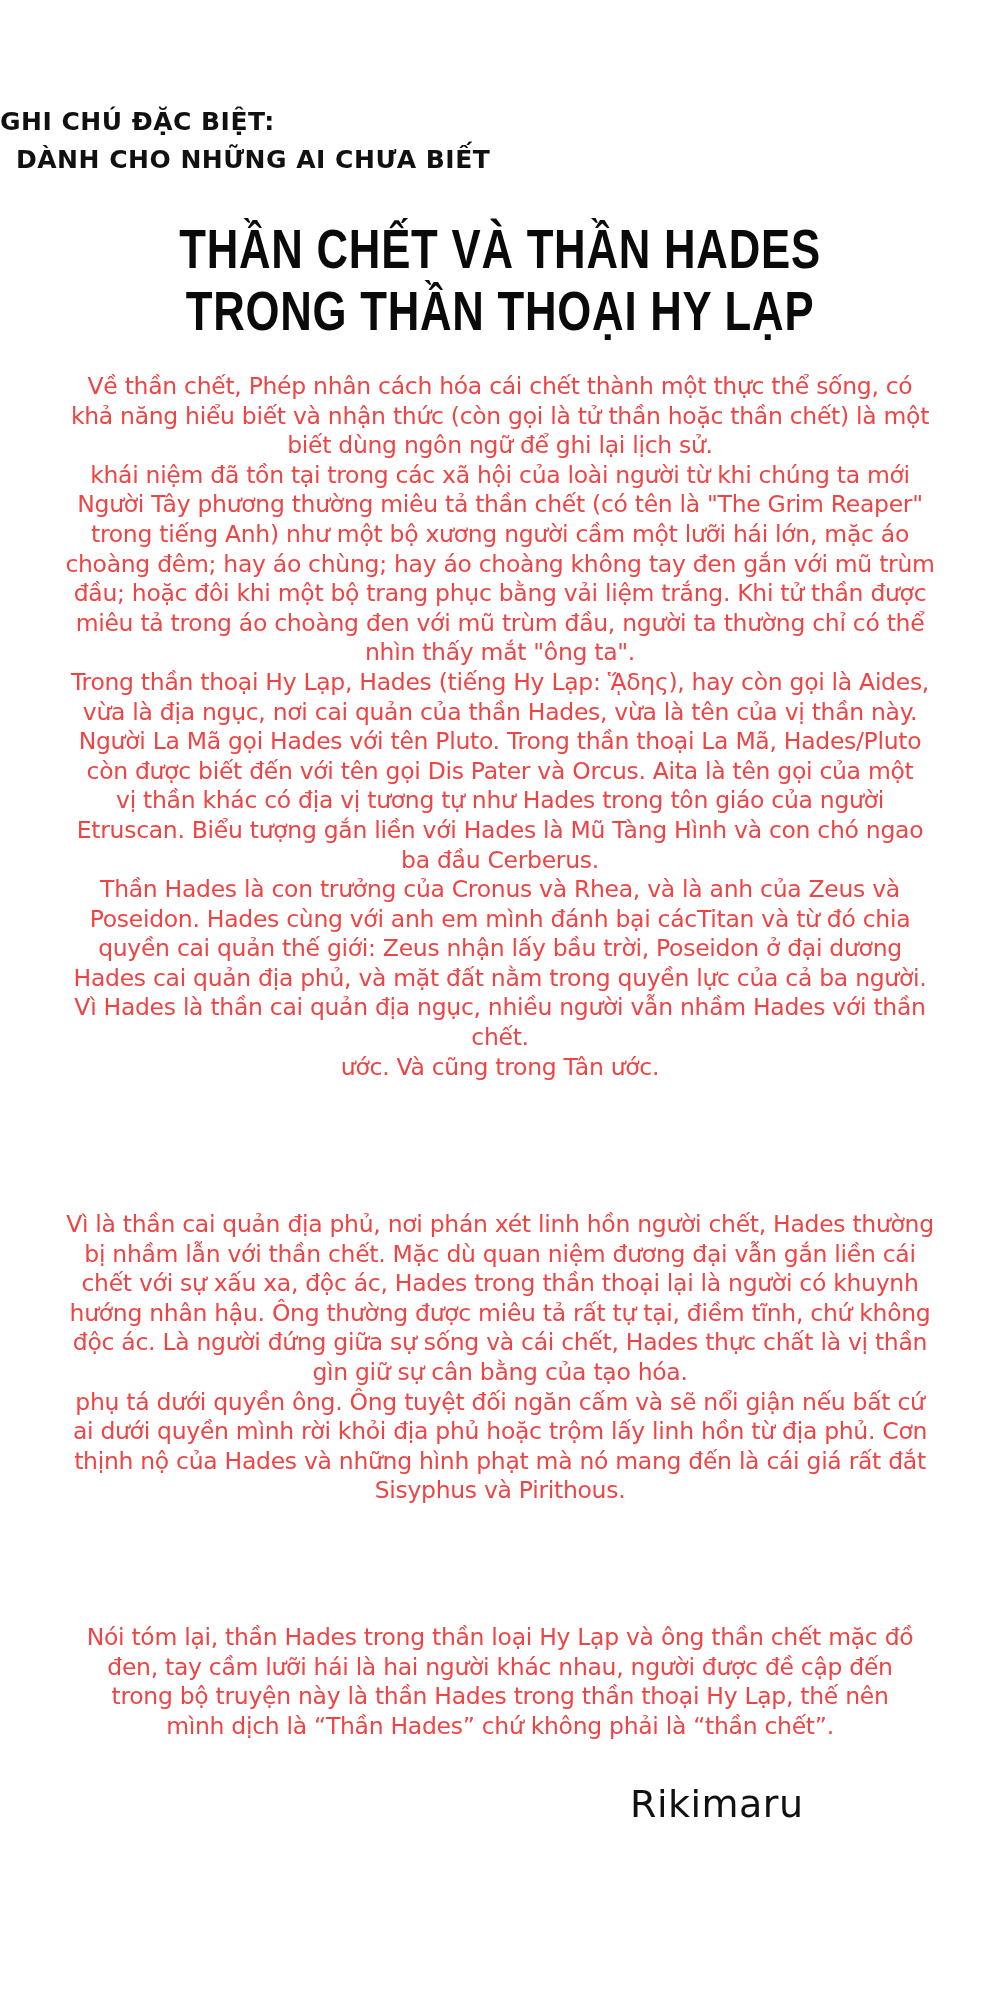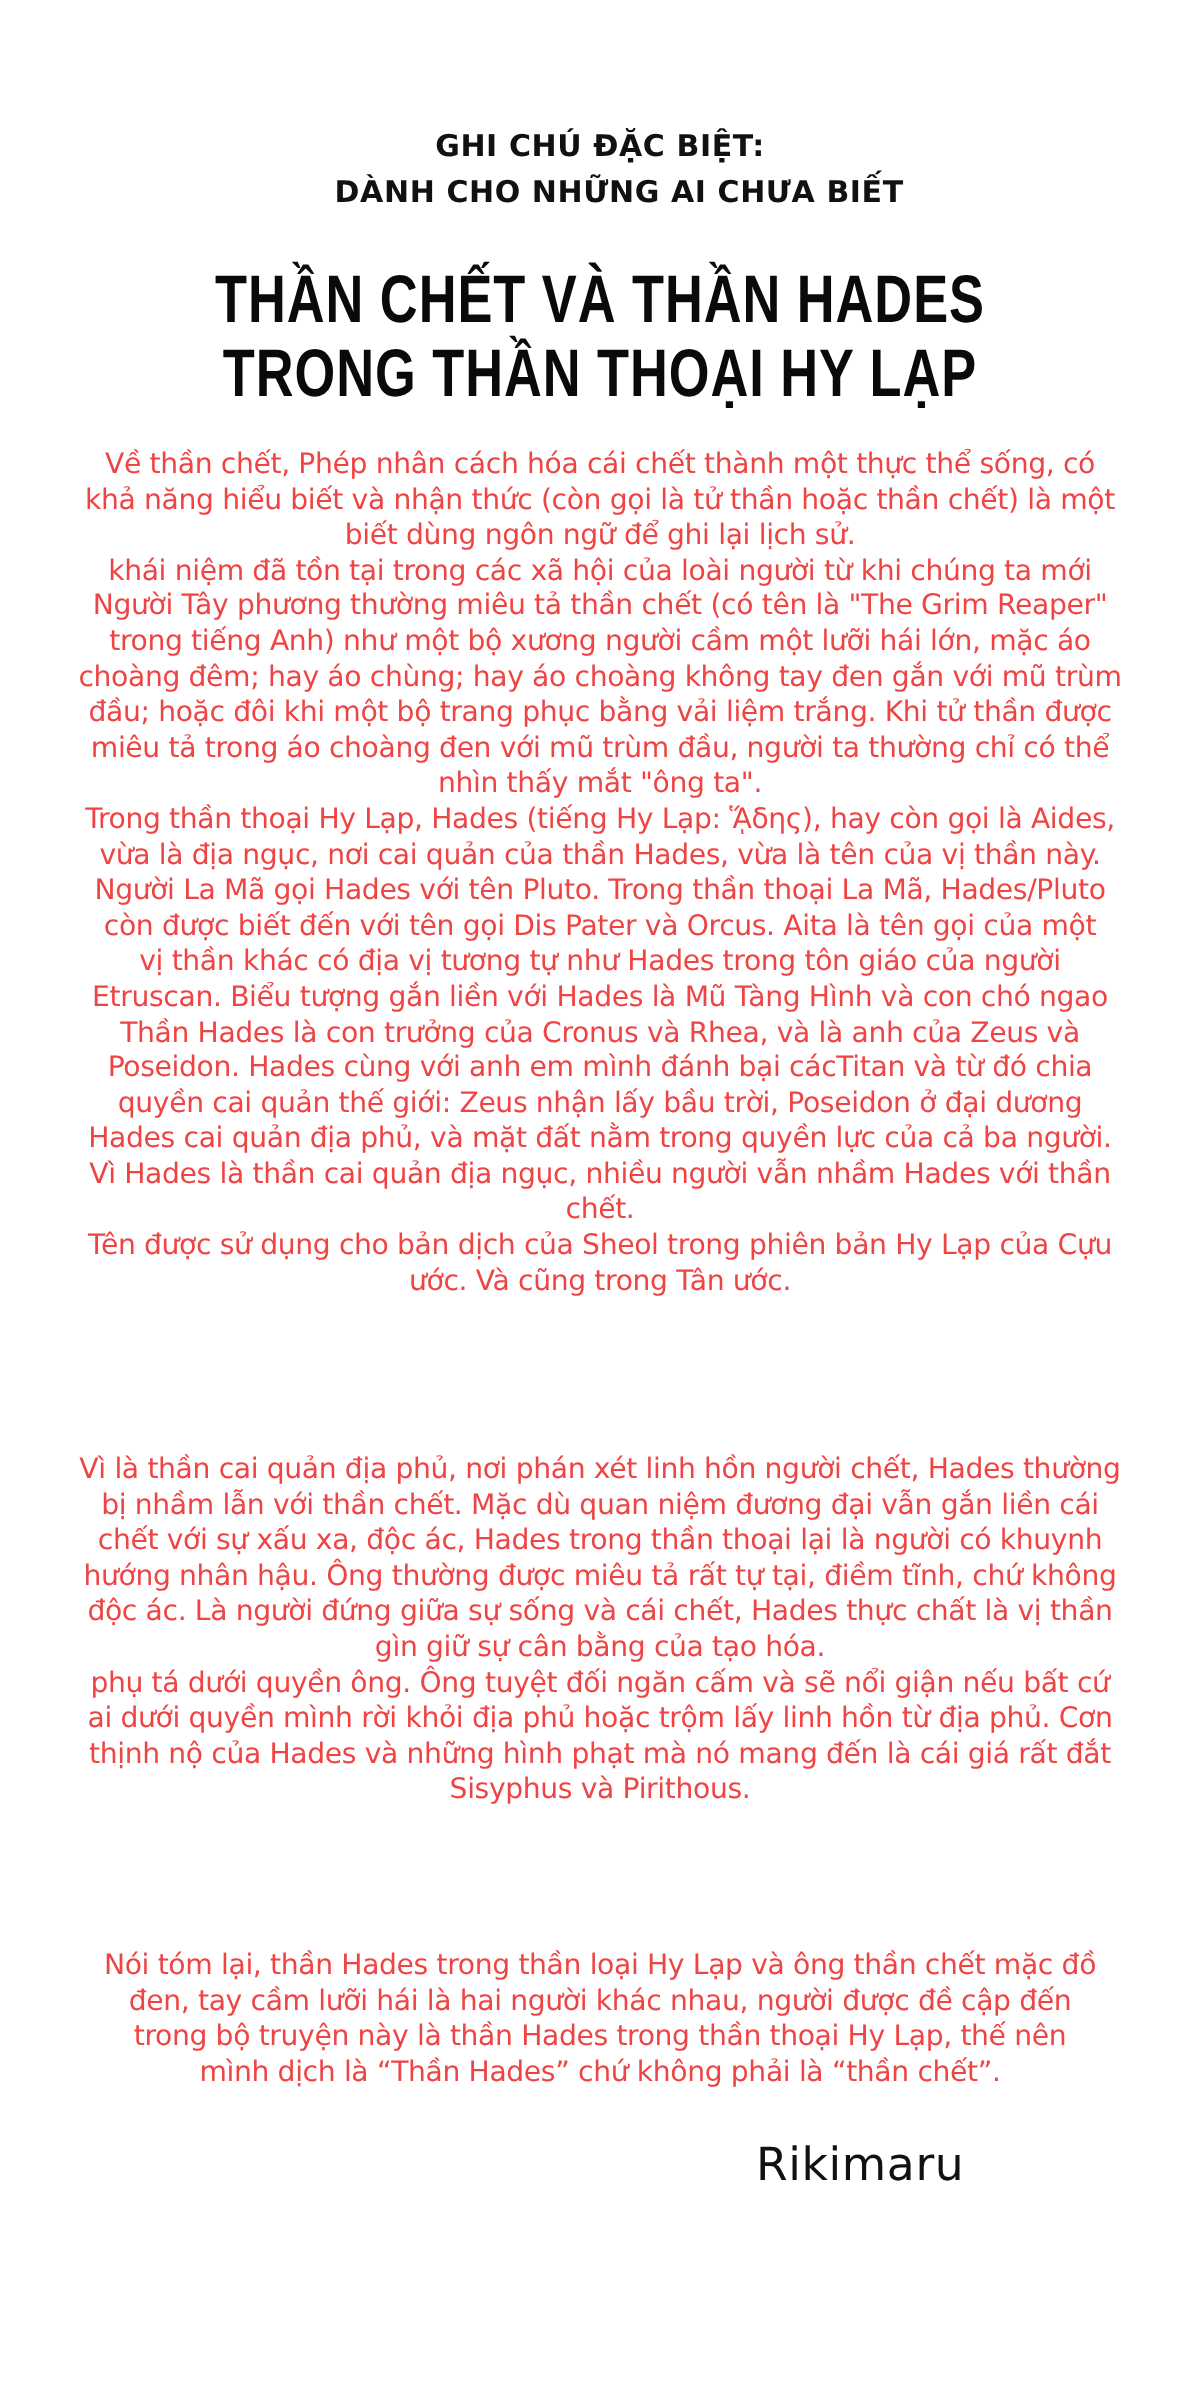--- a/index.html
+++ b/index.html
@@ -1,19 +1,19 @@
 <!DOCTYPE html>
 <html><head>
 <meta charset="utf-8">
 <style>
   html, body { margin: 0; padding: 0; background: #ffffff; }
   body { width: 1000px; height: 2000px; position: relative; overflow: hidden; color: #111111; }
   .page { position: absolute; left: 0; top: 0; width: 1000px; height: 2000px; background: #ffffff; }
   .sub {
-    position: absolute; left: 0; width: 1000px; text-align: center;
+    position: absolute; left: 0; width: 1000px; text-align: left;
     font-family: "DejaVu Sans", sans-serif; font-weight: bold; font-size: 25px;
     letter-spacing: 0.5px; color: #111;
   }
   .title {
     position: absolute; left: 0; width: 1000px; text-align: center;
     font-family: "Liberation Sans", sans-serif; font-weight: bold; font-size: 56px;
     transform: scaleX(0.78); transform-origin: 500px 0; letter-spacing: 1px; color: #0a0a0a;
     line-height: 62px;
   }
   .body {
@@ -48,27 +48,27 @@
     <span class="ln">choàng đêm; hay áo chùng; hay áo choàng không tay đen gắn với mũ trùm</span>
     <span class="ln">đầu; hoặc đôi khi một bộ trang phục bằng vải liệm trắng. Khi tử thần được</span>
     <span class="ln">miêu tả trong áo choàng đen với mũ trùm đầu, người ta thường chỉ có thể</span>
     <span class="ln">nhìn thấy mắt "ông ta".</span>
     <span class="ln">Trong thần thoại Hy Lạp, Hades (tiếng Hy Lạp: ᾍδης), hay còn gọi là Aides,</span>
     <span class="ln">vừa là địa ngục, nơi cai quản của thần Hades, vừa là tên của vị thần này.</span>
     <span class="ln">Người La Mã gọi Hades với tên Pluto. Trong thần thoại La Mã, Hades/Pluto</span>
     <span class="ln">còn được biết đến với tên gọi Dis Pater và Orcus. Aita là tên gọi của một</span>
     <span class="ln">vị thần khác có địa vị tương tự như Hades trong tôn giáo của người</span>
     <span class="ln">Etruscan. Biểu tượng gắn liền với Hades là Mũ Tàng Hình và con chó ngao</span>
+    <span class="ln">ba đầu Cerberus.</span>
     <span class="ln">Thần Hades là con trưởng của Cronus và Rhea, và là anh của Zeus và</span>
     <span class="ln">Poseidon. Hades cùng với anh em mình đánh bại cácTitan và từ đó chia</span>
     <span class="ln">quyền cai quản thế giới: Zeus nhận lấy bầu trời, Poseidon ở đại dương</span>
     <span class="ln">Hades cai quản địa phủ, và mặt đất nằm trong quyền lực của cả ba người.</span>
     <span class="ln">Vì Hades là thần cai quản địa ngục, nhiều người vẫn nhầm Hades với thần</span>
     <span class="ln">chết.</span>
-    <span class="ln">Tên được sử dụng cho bản dịch của Sheol trong phiên bản Hy Lạp của Cựu</span>
     <span class="ln">ước. Và cũng trong Tân ước.</span>
   </div>
 
   <div class="body" style="top:1210px;">
     <span class="ln">Vì là thần cai quản địa phủ, nơi phán xét linh hồn người chết, Hades thường</span>
     <span class="ln">bị nhầm lẫn với thần chết. Mặc dù quan niệm đương đại vẫn gắn liền cái</span>
     <span class="ln">chết với sự xấu xa, độc ác, Hades trong thần thoại lại là người có khuynh</span>
     <span class="ln">hướng nhân hậu. Ông thường được miêu tả rất tự tại, điềm tĩnh, chứ không</span>
     <span class="ln">độc ác. Là người đứng giữa sự sống và cái chết, Hades thực chất là vị thần</span>
     <span class="ln">gìn giữ sự cân bằng của tạo hóa.</span>

